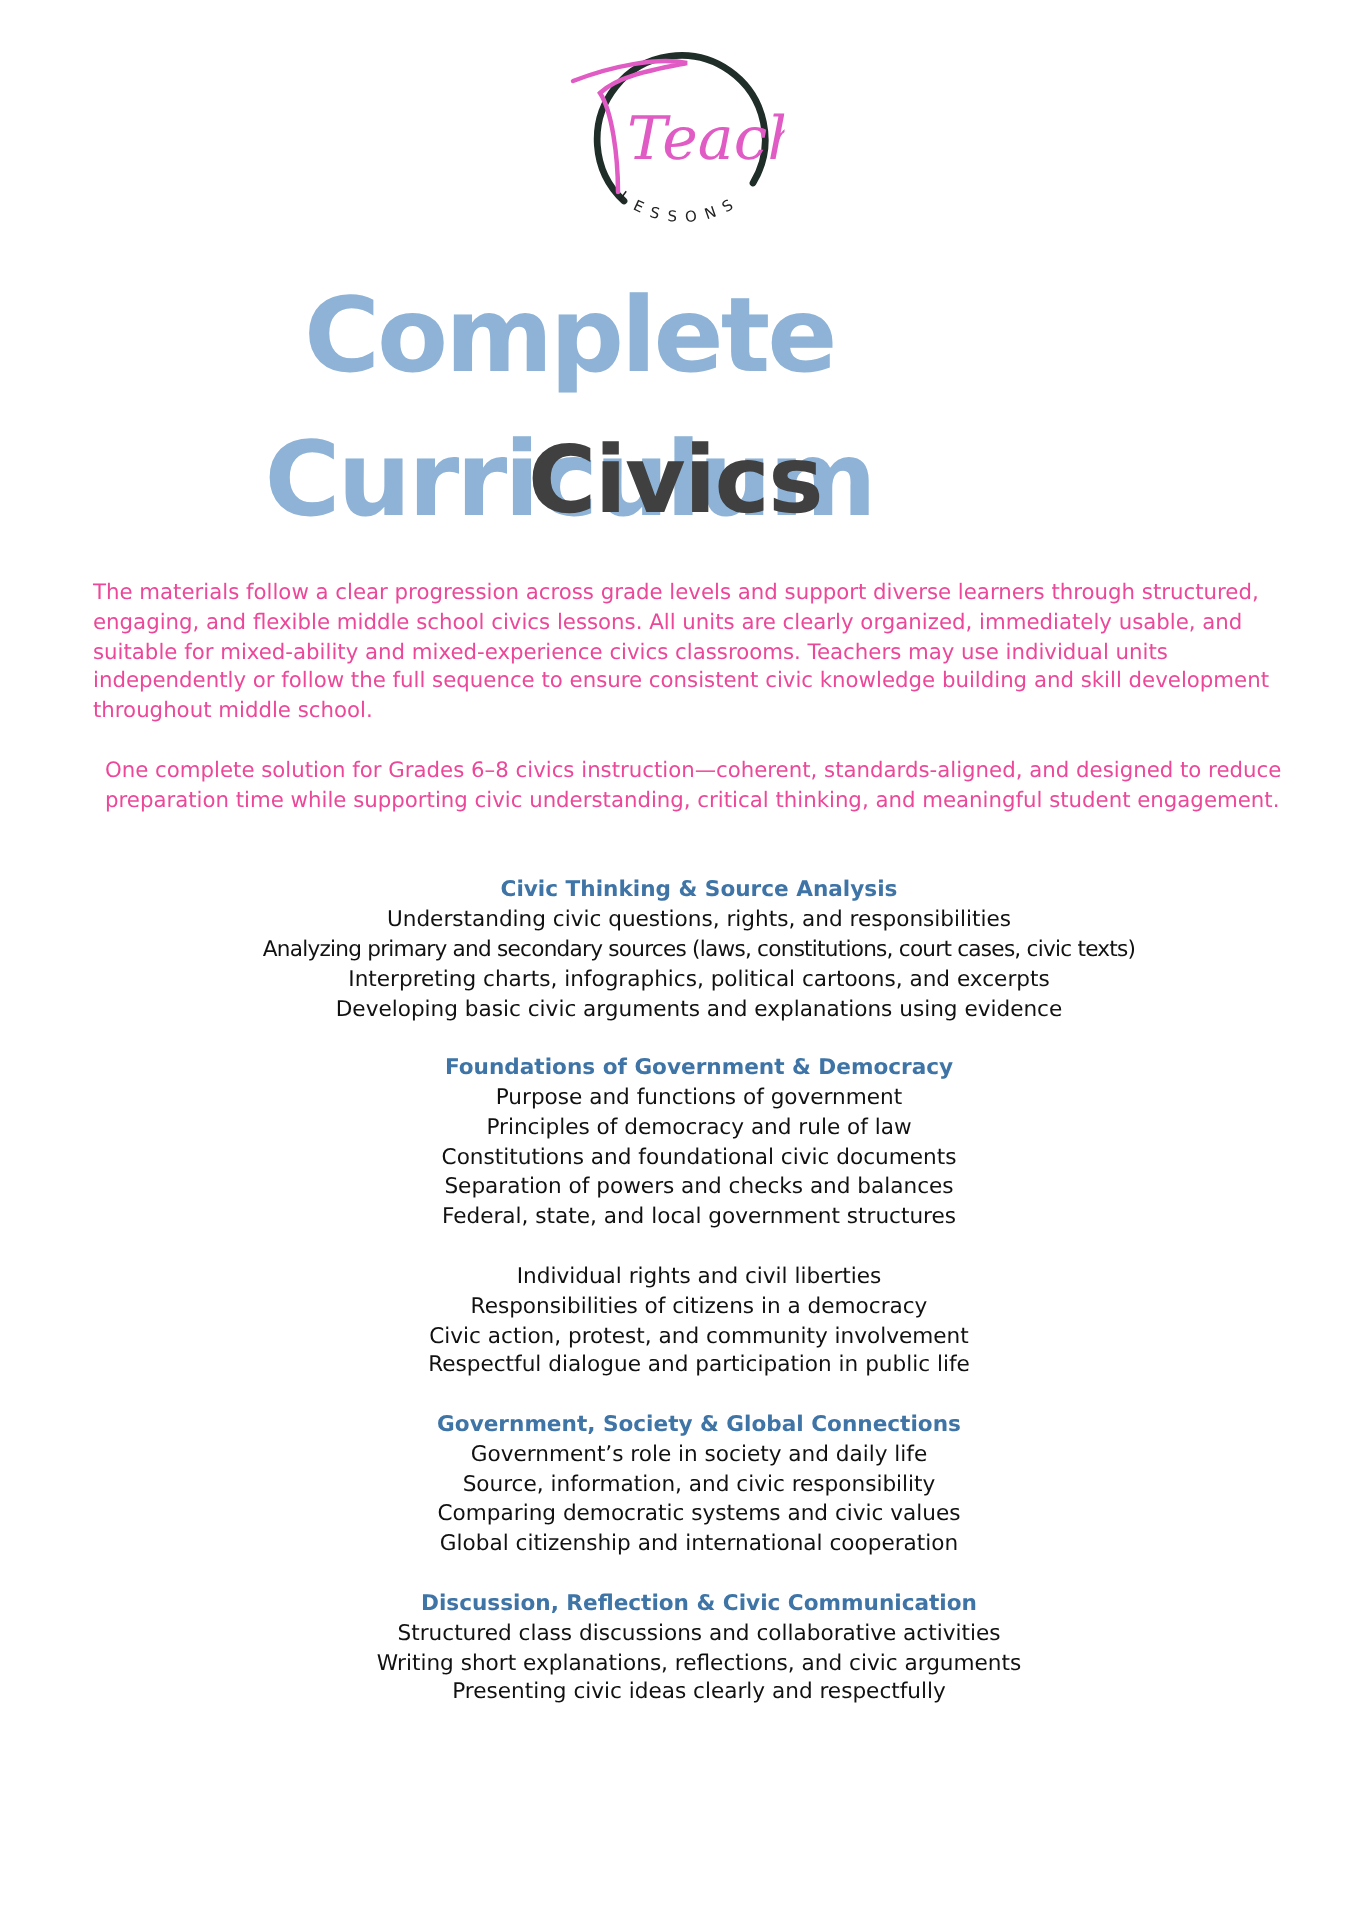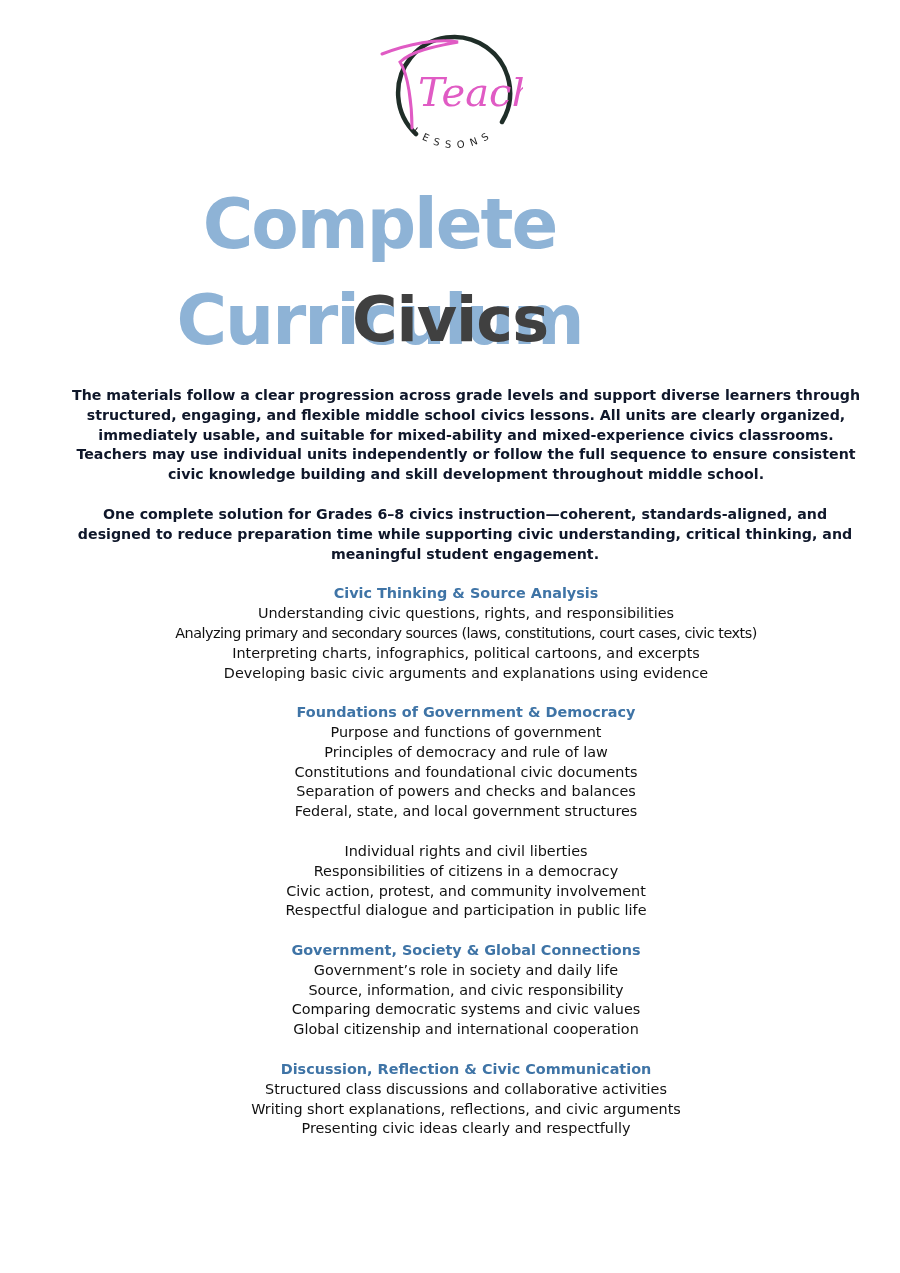--- a/index.html
+++ b/index.html
@@ -45,27 +45,27 @@
       font-weight: bold;
       font-size: 62px;
       letter-spacing: -1px;
       color: #404040;
       line-height: 80px;
     }
     .intro {
       position: absolute;
       left: 60px;
       width: 780px;
-      text-align: center;
+      text-align: left;
       font-family: "DejaVu Sans", sans-serif;
-      font-weight: bold;
+      font-weight: normal;
       font-size: 14.6px;
       line-height: 19.8px;
       margin: 0;
-      color: #0f172a;
+      color: #ec4899;
     }
     .intro-1 { top: 386px; left: 62px; width: 808px; font-size: 14.2px; }
     .intro-2 { top: 505px; left: 70px; width: 790px; font-size: 14.2px; }
     .sections {
       position: absolute;
       left: 16px;
       width: 900px;
       top: 584px;
       text-align: center;
     }

